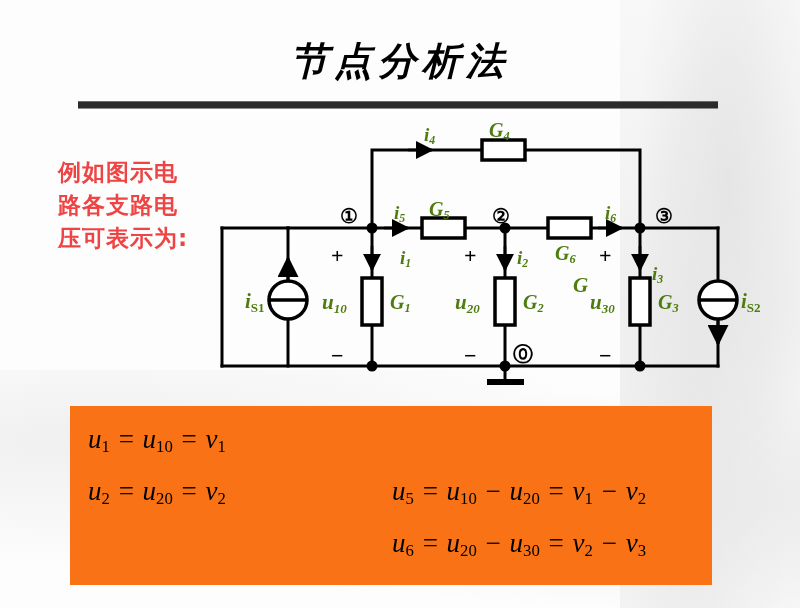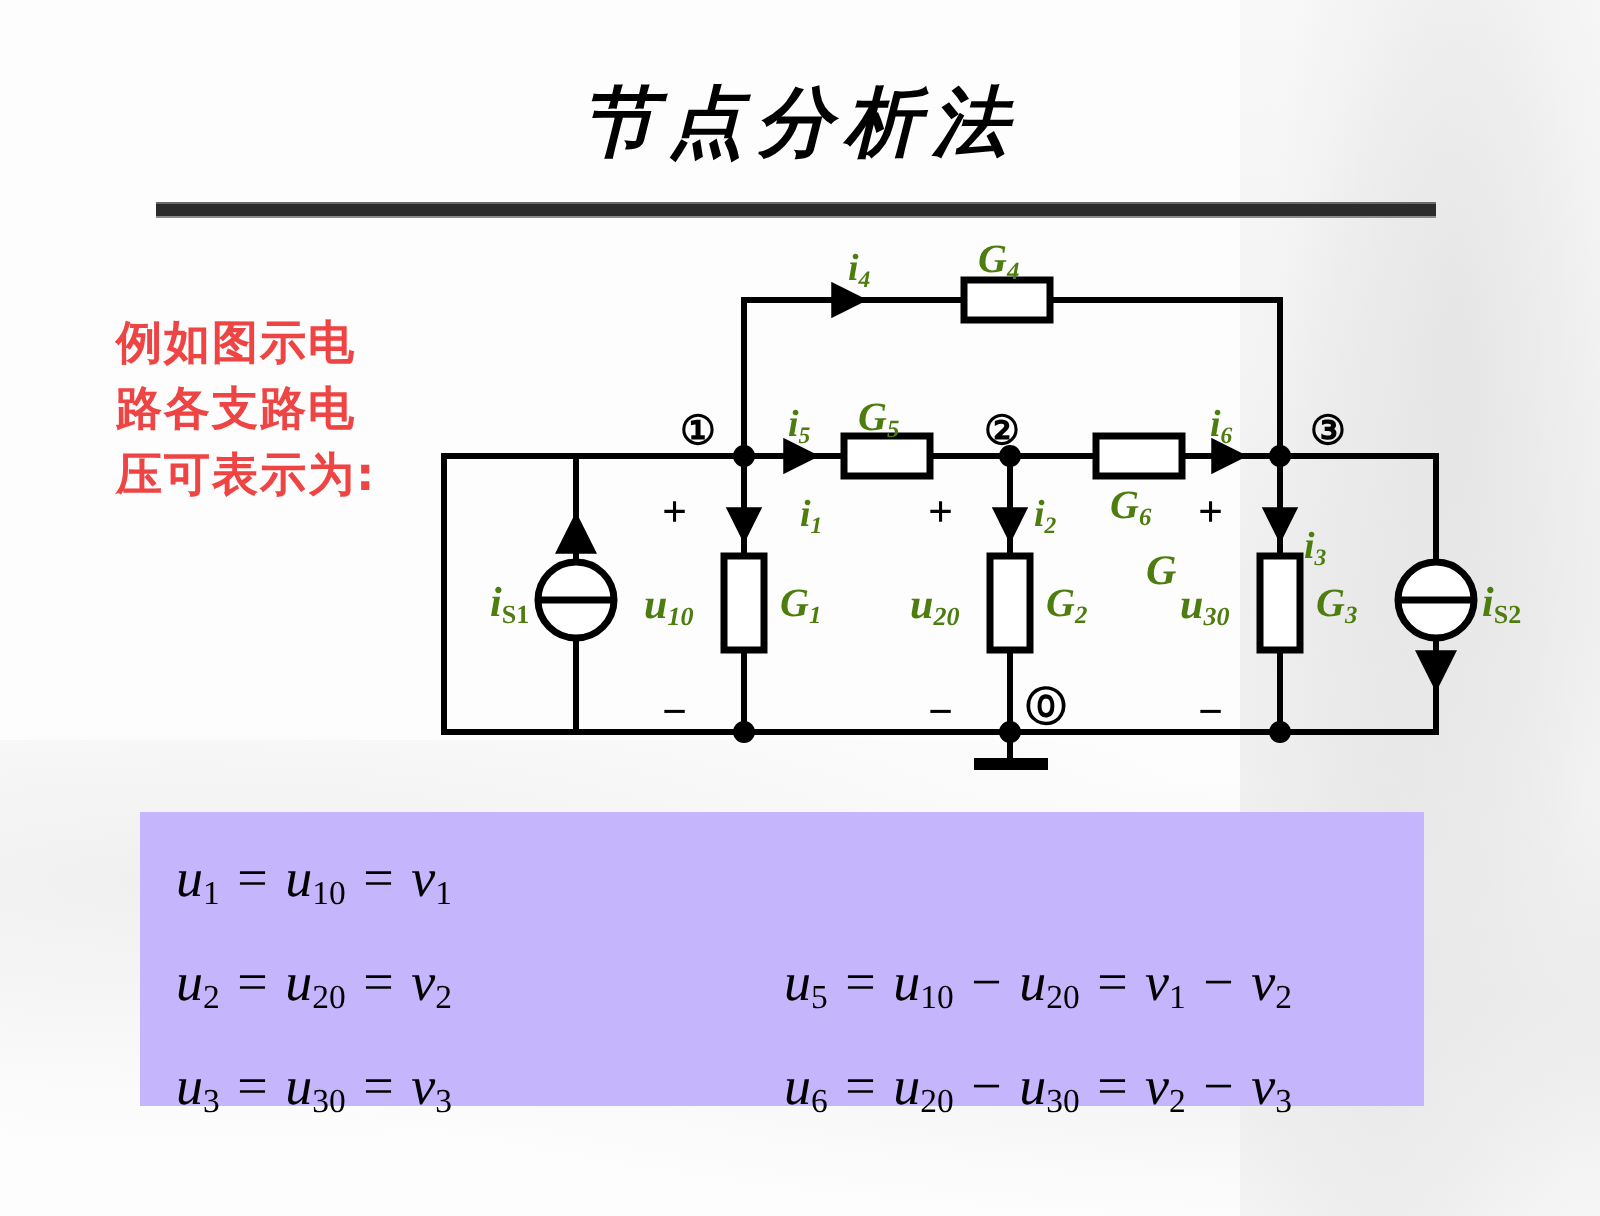--- a/index.html
+++ b/index.html
@@ -86,22 +86,22 @@
     width: 800px;
     height: 608px;
     pointer-events: none;
   }
 
   
   .eq-panel {
     position: absolute;
     left: 70px; top: 406px;
     width: 642px;
-    height: 147px;
-    background: #c4b5fd;
+    height: 179px;
+    background: #f97316;
   }
   .eq-grid {
     position: absolute;
     left: 0; top: 0;
     width: 642px;
     height: 171px;
   }
   .eq {
     position: absolute;
     font-family: "Liberation Serif", serif;
@@ -316,23 +316,20 @@
     <div class="eq-grid">
 
       <div class="eq col-l row1">
         <i>u</i><sub>1</sub><span class="op"> = </span><i>u</i><sub>10</sub><span class="op"> = </span><i>v</i><sub>1</sub>
       </div>
 
       <div class="eq col-l row2">
         <i>u</i><sub>2</sub><span class="op"> = </span><i>u</i><sub>20</sub><span class="op"> = </span><i>v</i><sub>2</sub>
       </div>
 
-      <div class="eq col-l row3">
-        <i>u</i><sub>3</sub><span class="op"> = </span><i>u</i><sub>30</sub><span class="op"> = </span><i>v</i><sub>3</sub>
-      </div>
 
 
       <div class="eq col-r row2">
         <i>u</i><sub>5</sub><span class="op"> = </span><i>u</i><sub>10</sub><span class="op"> − </span><i>u</i><sub>20</sub><span class="op"> = </span><i>v</i><sub>1</sub><span class="op"> − </span><i>v</i><sub>2</sub>
       </div>
 
       <div class="eq col-r row3">
         <i>u</i><sub>6</sub><span class="op"> = </span><i>u</i><sub>20</sub><span class="op"> − </span><i>u</i><sub>30</sub><span class="op"> = </span><i>v</i><sub>2</sub><span class="op"> − </span><i>v</i><sub>3</sub>
       </div>
 

